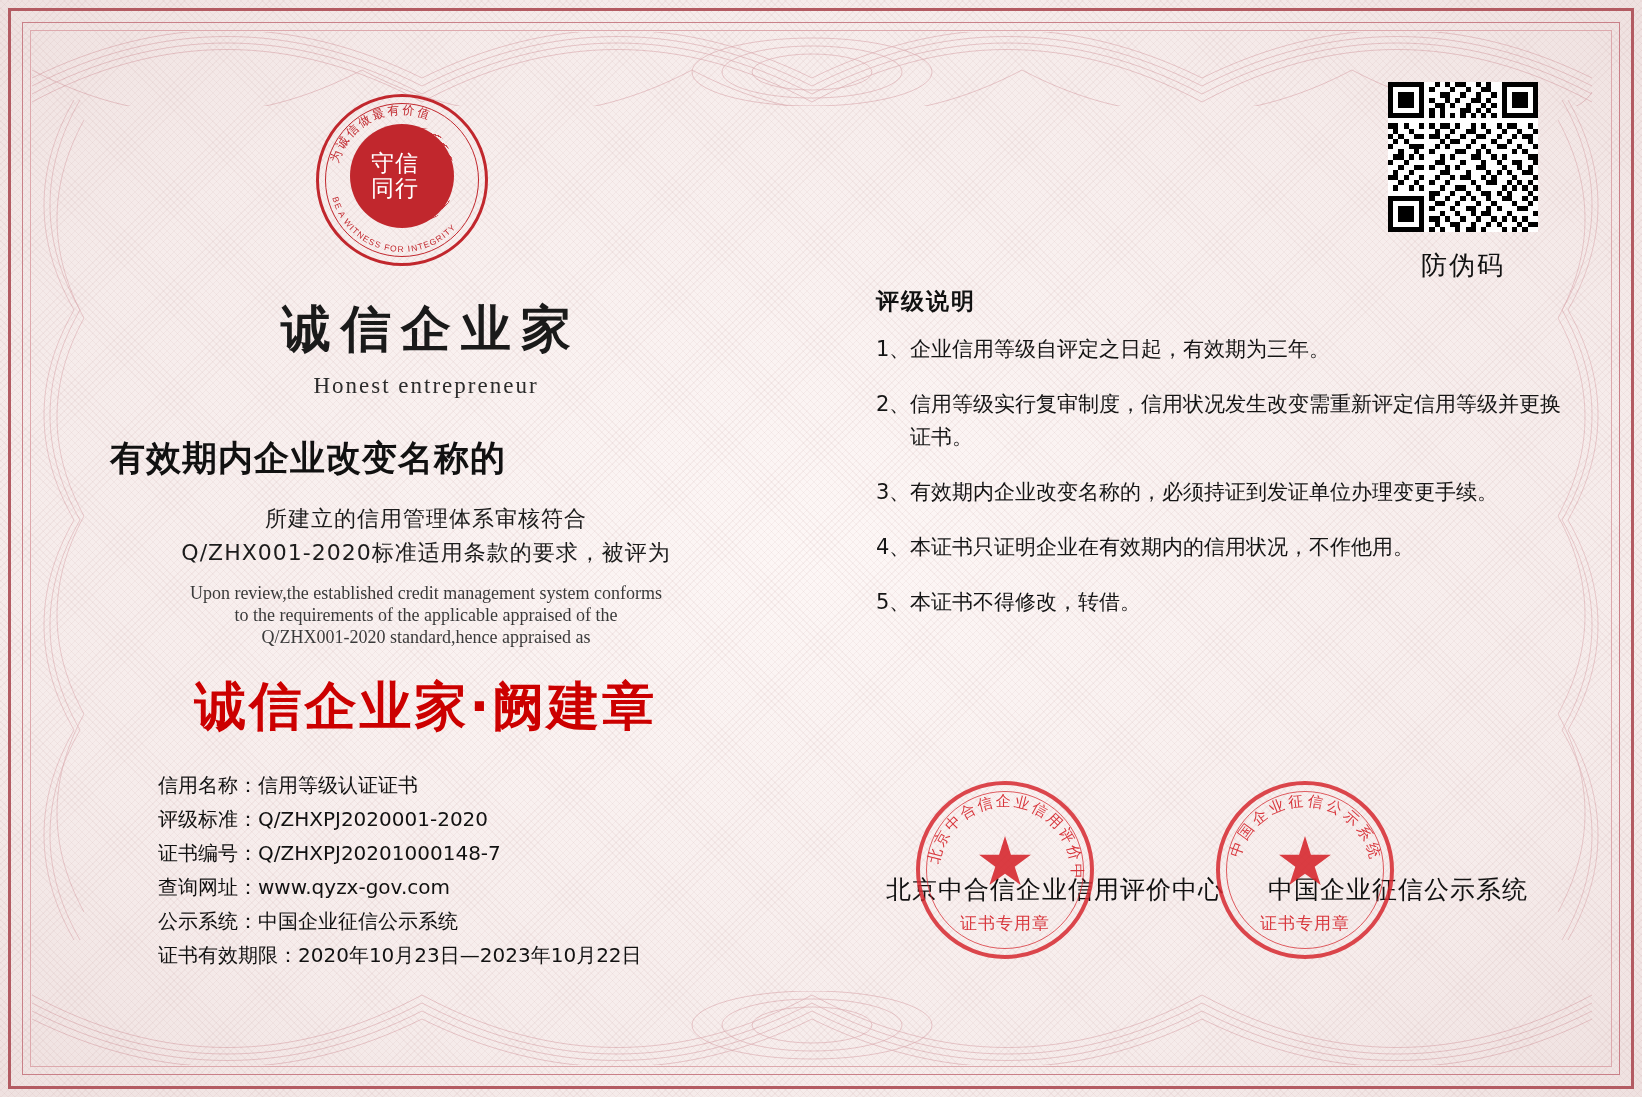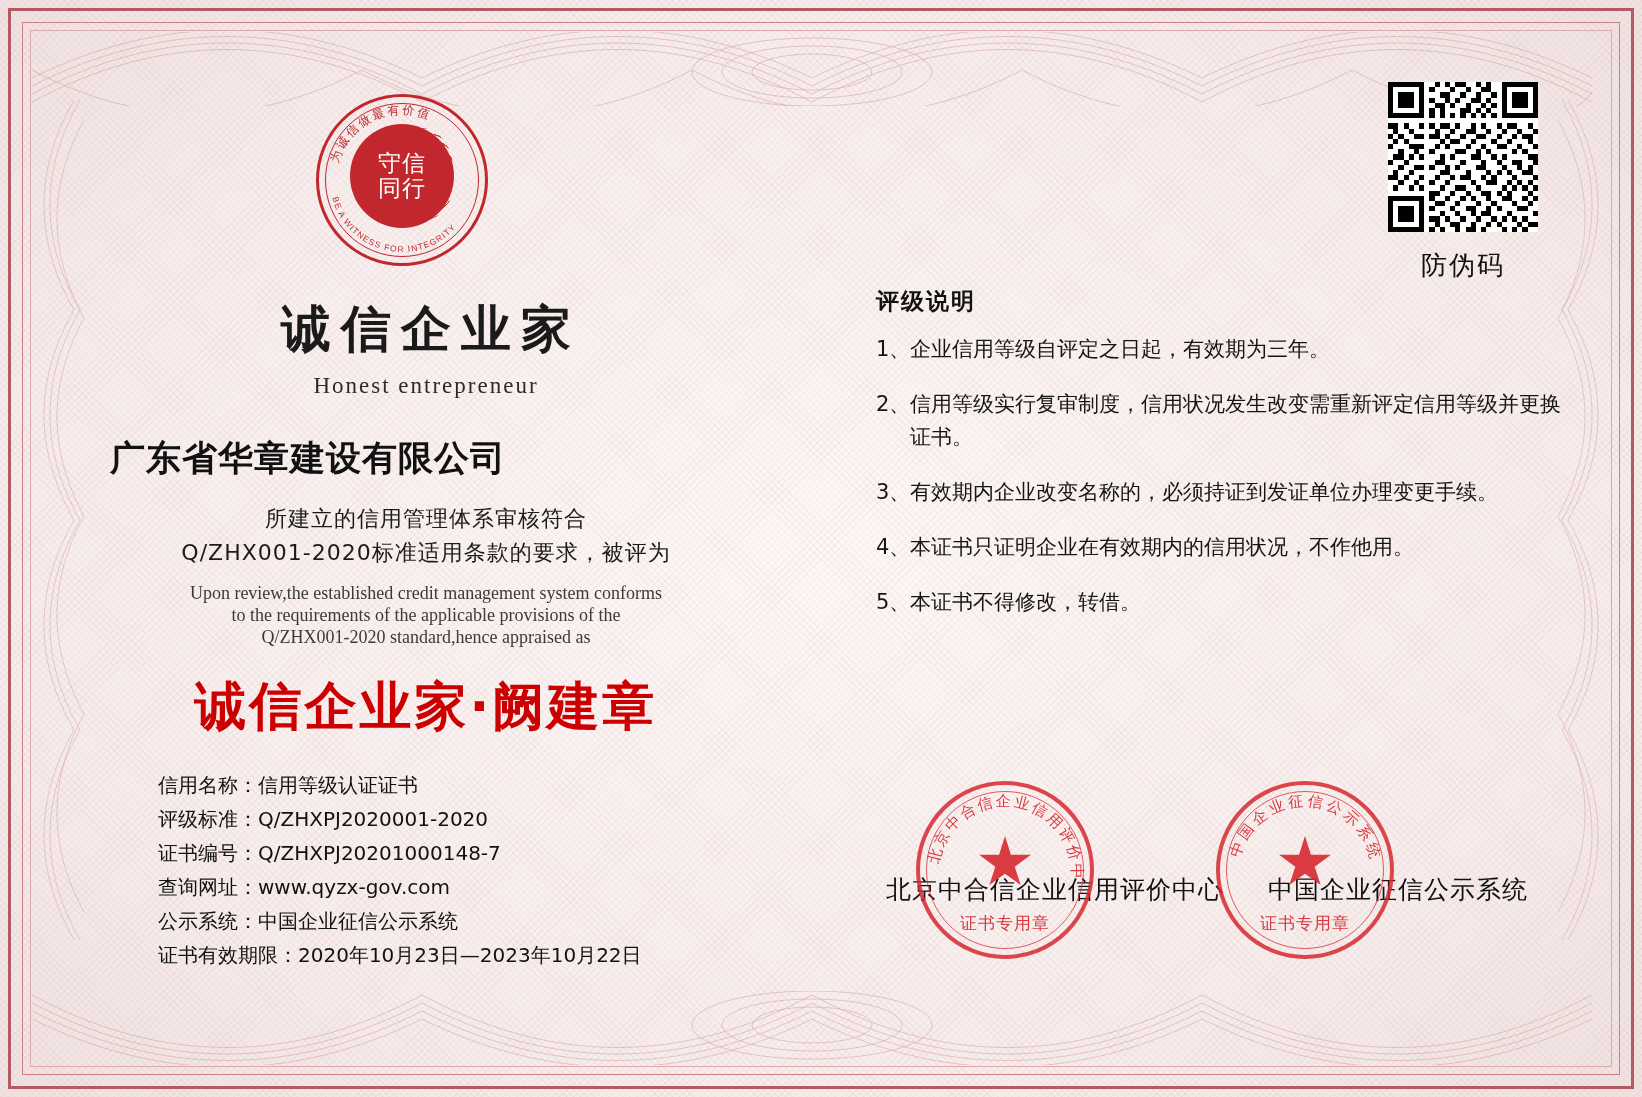--- a/index.html
+++ b/index.html
@@ -103,21 +103,21 @@
     position: absolute;
     left: 74px; top: 34px;
     width: 64px; height: 92px;
     border-radius: 50% 50% 45% 45%;
     background:
       repeating-radial-gradient(circle at 50% 55%, #c1272d 0px, #c1272d 1.3px, rgba(255,255,255,0) 1.3px, rgba(255,255,255,0) 5px);
     opacity: 0.85;
   }
   .emblem .disc-text {
     position: absolute;
-    left: 34px; top: 30px;
+    left: 27px; top: 30px;
     width: 104px; height: 104px;
     color: #fff;
     font-size: 23px;
     line-height: 25px;
     font-family: "DejaVu Sans", sans-serif;
     display: flex;
     align-items: center;
     justify-content: center;
     text-align: left;
     letter-spacing: 1px;
@@ -656,28 +656,28 @@
             <rect x="26" y="28" width="1" height="1"></rect>
         </g>
       </svg>
       <div class="qr-label">防伪码</div>
     </div>
 
     <div class="left-col">
       <div class="title-cn">诚信企业家</div>
       <div class="title-en">Honest entrepreneur</div>
 
-      <div class="company">广东省华章建设有限公司</div>
+      <div class="company">有效期内企业改变名称的</div>
 
       <div class="line-cn l1">所建立的信用管理体系审核符合</div>
       <div class="line-cn l2">Q/ZHX001-2020标准适用条款的要求，被评为</div>
 
       <div class="line-en">
         <div>Upon review,the established credit management system conforms</div>
-        <div>to the requirements of the applicable provisions of the</div>
+        <div>to the requirements of the applicable appraised of the</div>
         <div>Q/ZHX001-2020 standard,hence appraised as</div>
       </div>
 
       <div class="grade">诚信企业家·阙建章</div>
 
       <div class="meta">
         <div class="meta-row">
           <span class="k">信用名称：</span><span class="v">信用等级认证证书</span>
         </div>
         <div class="meta-row">

